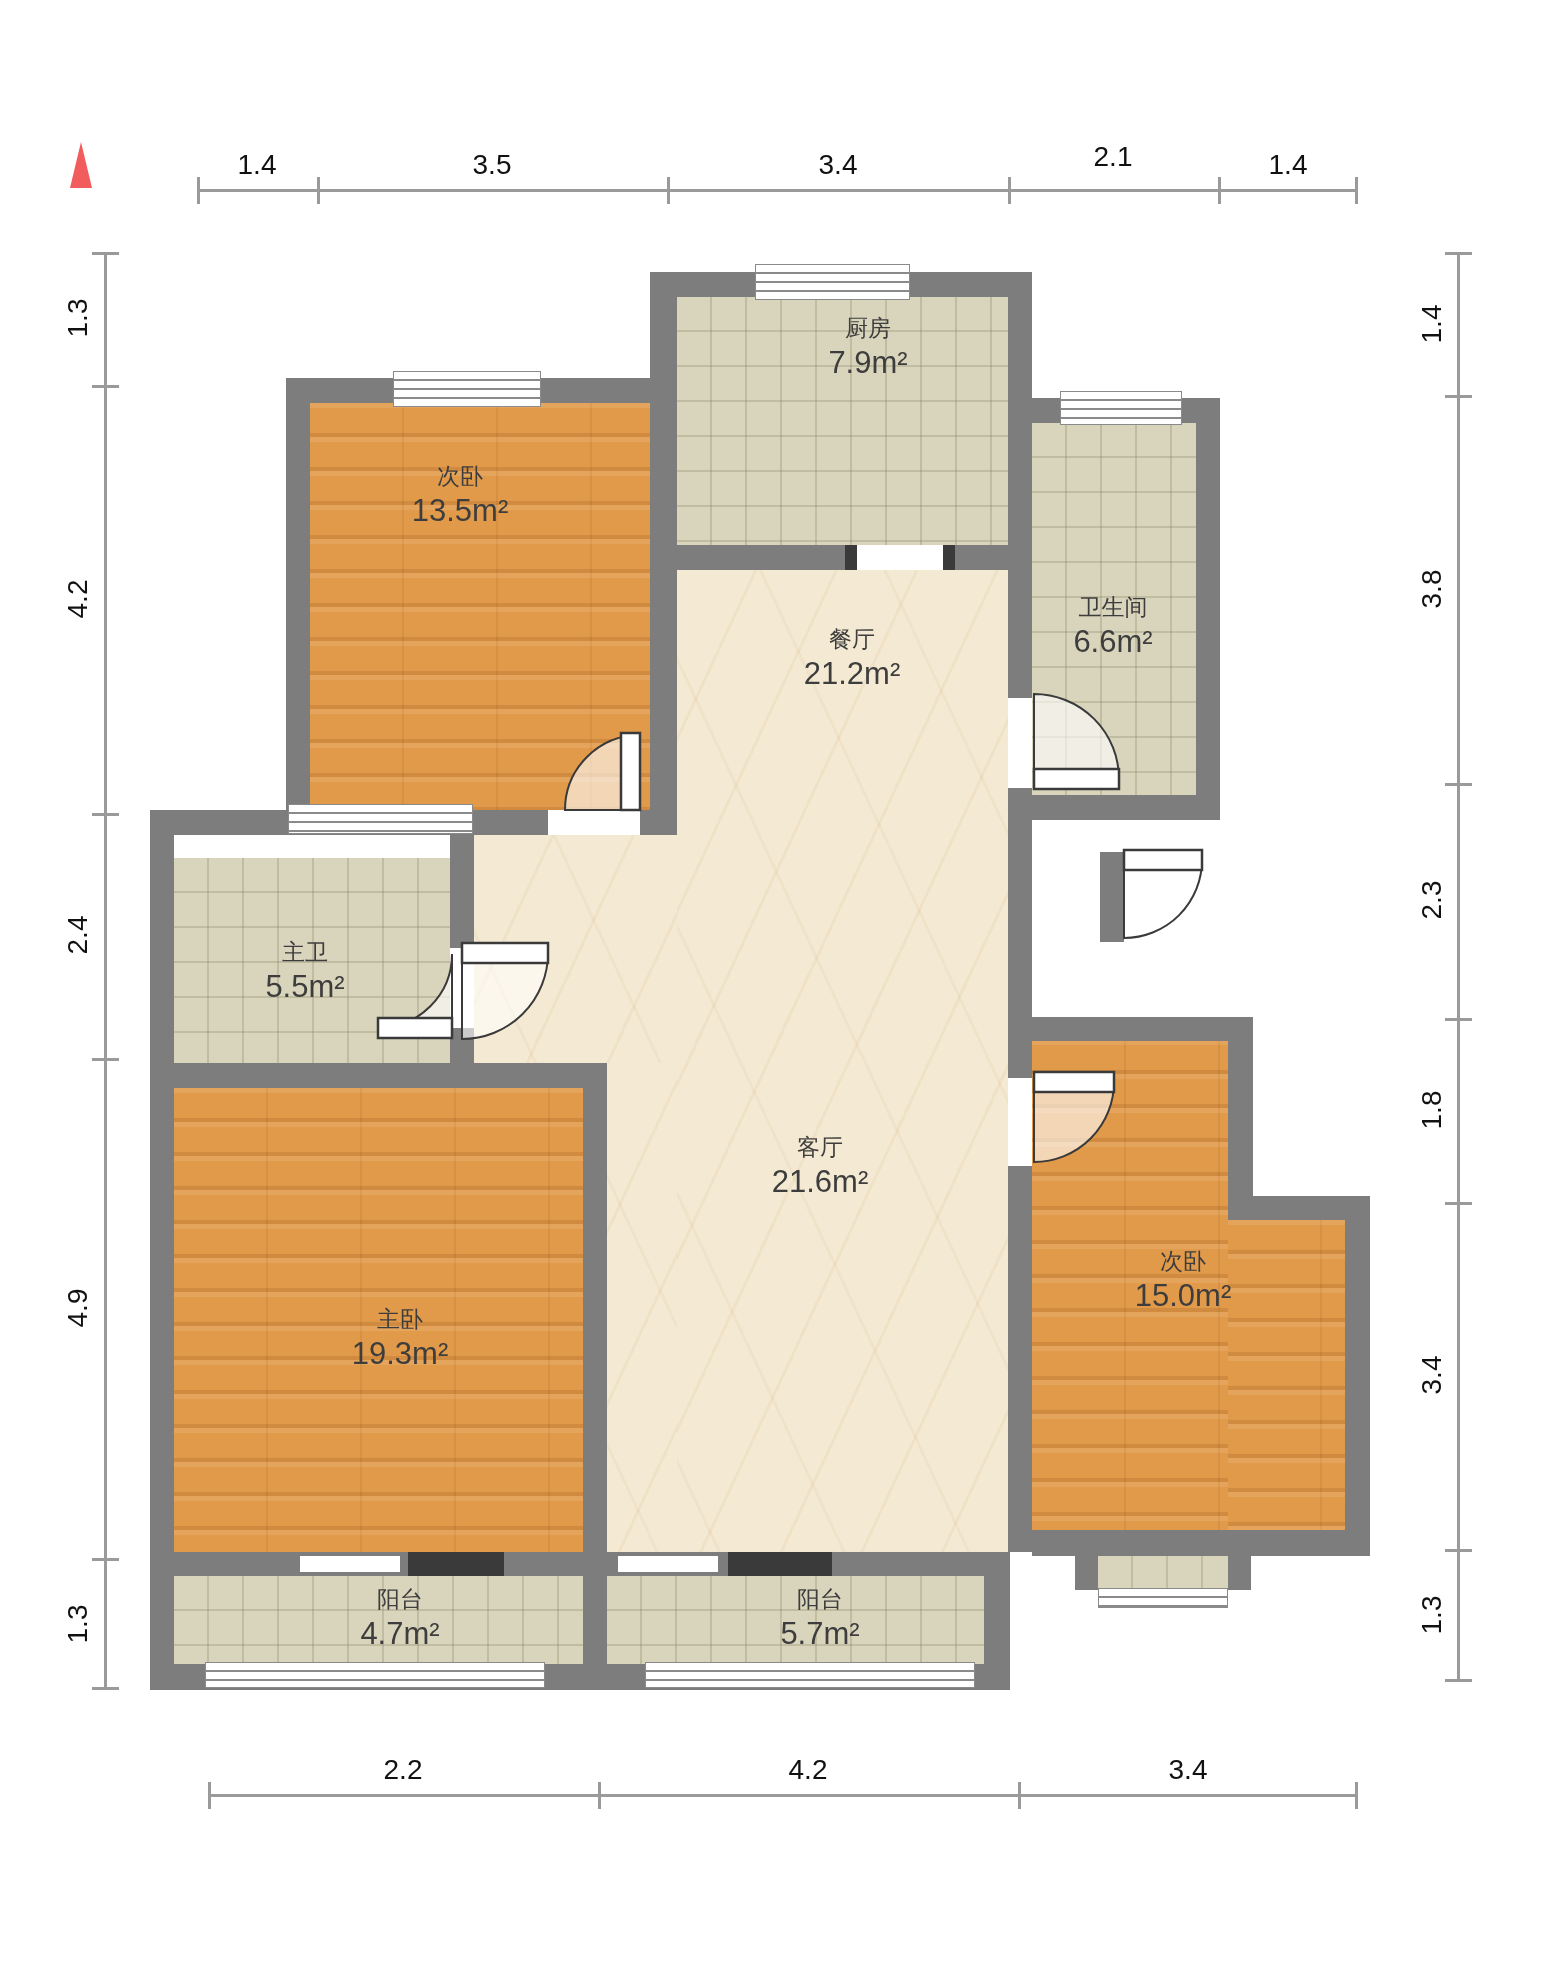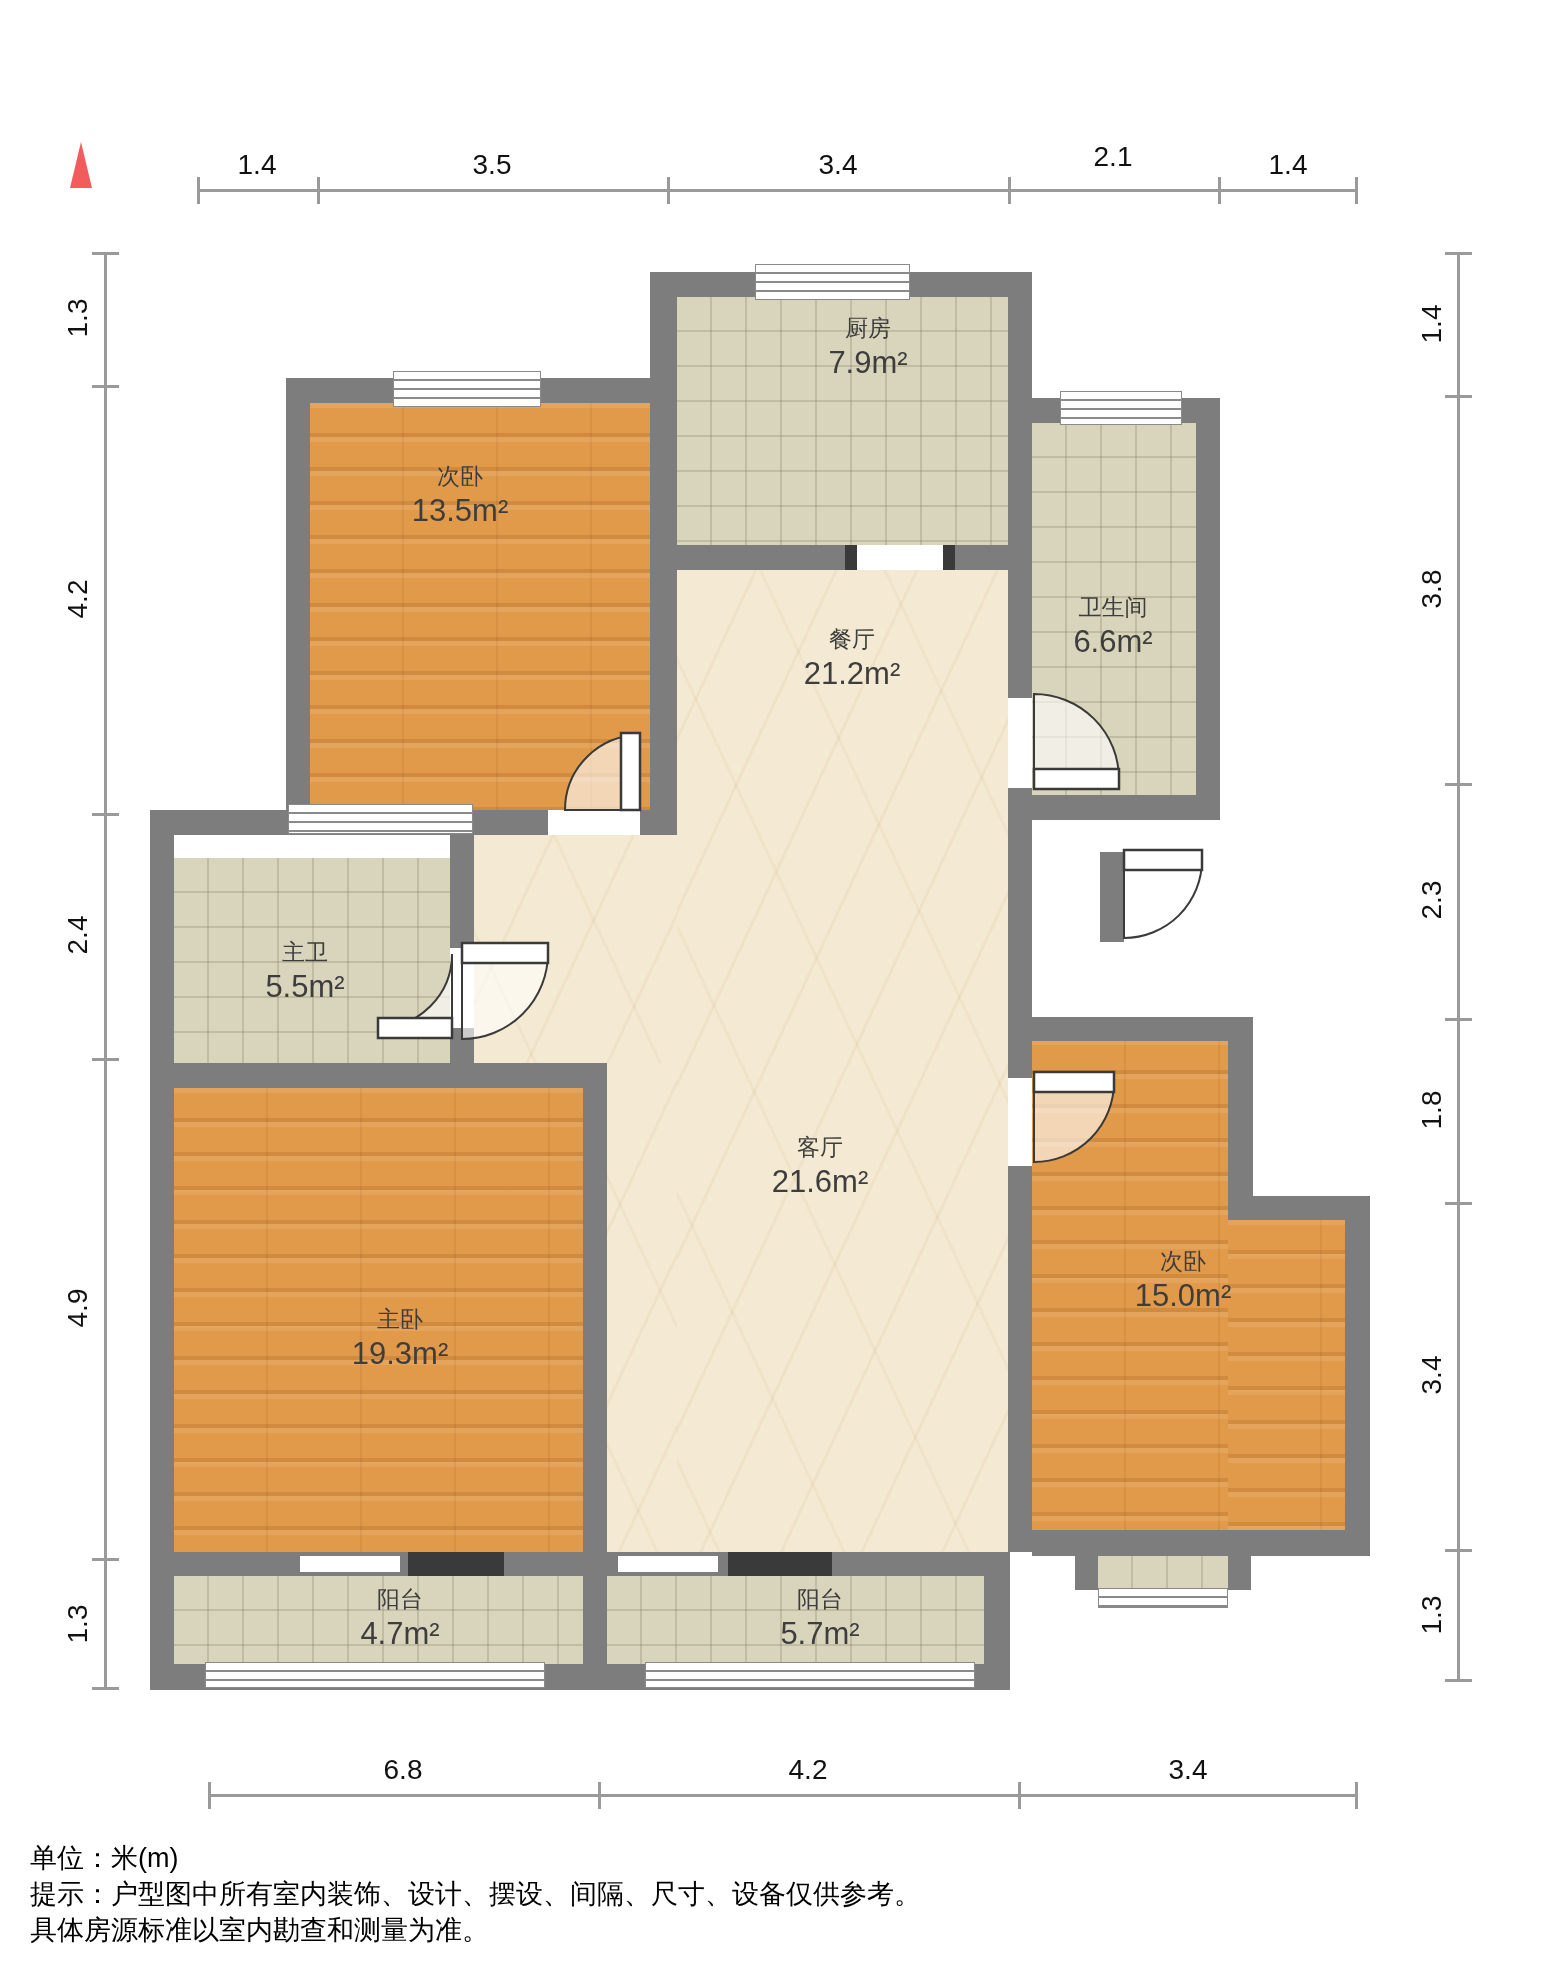--- a/index.html
+++ b/index.html
@@ -222,23 +222,18 @@
   <div class="rlabel rot" style="left:1432px;top:900px">2.3</div>
   <div class="rlabel rot" style="left:1432px;top:1110px">1.8</div>
   <div class="rlabel rot" style="left:1432px;top:1375px">3.4</div>
   <div class="rlabel rot" style="left:1432px;top:1615px">1.3</div>
 
   <div class="rline" style="left:208px;top:1794px;width:1150px;height:3px"></div>
   <div class="rtick" style="left:208px;top:1782px;width:3px;height:27px"></div>
   <div class="rtick" style="left:598px;top:1782px;width:3px;height:27px"></div>
   <div class="rtick" style="left:1018px;top:1782px;width:3px;height:27px"></div>
   <div class="rtick" style="left:1355px;top:1782px;width:3px;height:27px"></div>
-  <div class="rlabel" style="left:403px;top:1770px">6.8</div>
+  <div class="rlabel" style="left:403px;top:1770px">2.2</div>
   <div class="rlabel" style="left:808px;top:1770px">4.2</div>
   <div class="rlabel" style="left:1188px;top:1770px">3.4</div>
 
-  <div class="footer">
-    <div>单位：米(m)</div>
-    <div>提示：户型图中所有室内装饰、设计、摆设、间隔、尺寸、设备仅供参考。</div>
-    <div>具体房源标准以室内勘查和测量为准。</div>
-  </div>
 
 </div>
 
 </body></html>

